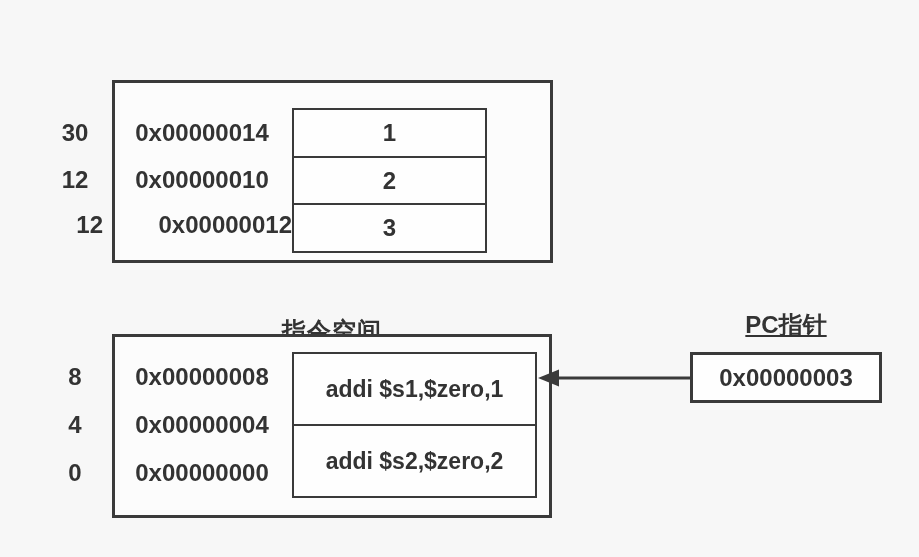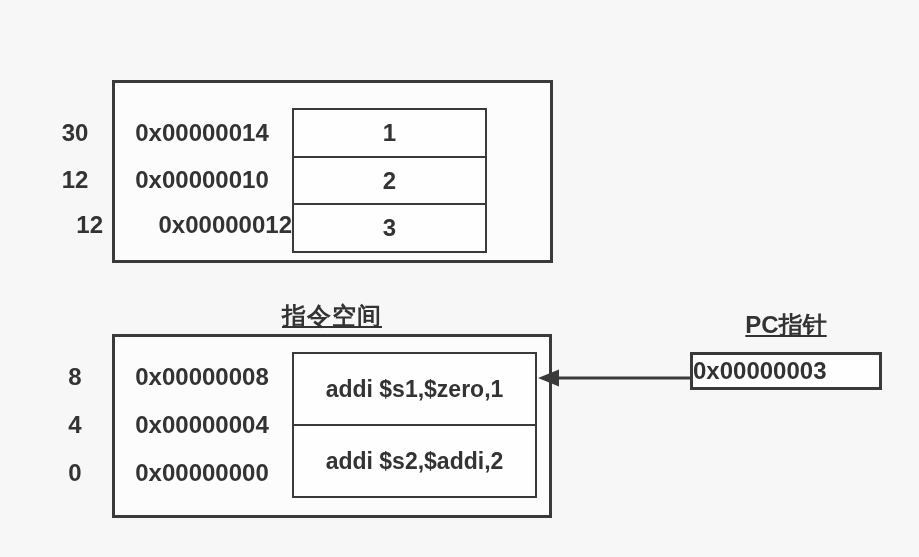--- a/index.html
+++ b/index.html
@@ -16,21 +16,21 @@
 
   
   .section-title {
     text-align: center;
     font-size: 24px;
     line-height: 30px;
     height: 30px;
     letter-spacing: 1px;
   }
   .title-data  { left: 112px; top: 43px;  width: 441px; margin-top: 35px; }
-  .title-instr { left: 112px; top: 301px; width: 440px; text-decoration: underline; }
+  .title-instr { left: 112px; top: 316px; width: 440px; text-decoration: underline; }
   .title-pc    { left: 690px; top: 310px; width: 192px; letter-spacing: 0; text-decoration: underline; }
 
   
   .mem-box {
     border: 3px solid #3a3a3a;
     background: #fcfcfc;
   }
   .box-data  { left: 112px; top: 80px;  width: 441px; height: 183px; }
   .box-instr { left: 112px; top: 334px; width: 440px; height: 184px; }
 
@@ -60,24 +60,24 @@
   }
   .address-label {
     left: 112px; width: 180px; height: 32px;
     text-align: center; line-height: 32px; font-size: 24px;
   }
   .row-d0 { top: 117px; } .row-d1 { top: 164px; } .row-d2 { top: 209px; text-align: right; }
   .row-i0 { top: 361px; } .row-i1 { top: 409px; } .row-i2 { top: 457px; }
 
   
   .pc-box {
-    left: 690px; top: 352px; width: 192px; height: 38px;
+    left: 690px; top: 352px; width: 192px; height: 51px;
     border: 3px solid #3a3a3a;
     background: #fefefe;
-    display: flex; align-items: center; justify-content: flex-start;
+    display: flex; align-items: center; justify-content: center;
     font-size: 24px;
   }
 
   
   .pc-arrow { left: 534px; top: 366px; width: 158px; height: 24px; }
 </style>
 </head>
 <body>
 
 <div class="abs section-title title-data">数据空间</div>
@@ -105,21 +105,21 @@
 <div class="abs offset-label row-i0">8</div>
 <div class="abs offset-label row-i1">4</div>
 <div class="abs offset-label row-i2">0</div>
 
 <div class="abs address-label row-i0">0x00000008</div>
 <div class="abs address-label row-i1">0x00000004</div>
 <div class="abs address-label row-i2">0x00000000</div>
 
 <div class="abs cell-col col-instr">
   <div class="cell">addi $s1,$zero,1</div>
-  <div class="cell">addi $s2,$addi,2</div>
+  <div class="cell">addi $s2,$zero,2</div>
 </div>
 
 <div class="abs section-title title-pc">PC指针</div>
 
 <div class="abs pc-box">
   <span>0x00000003</span>
 </div>
 
 <svg class="abs pc-arrow" viewBox="0 0 158 24" xmlns="http://www.w3.org/2000/svg">
   <line x1="22" y1="12" x2="158" y2="12" stroke="#3a3a3a" stroke-width="3"></line>

